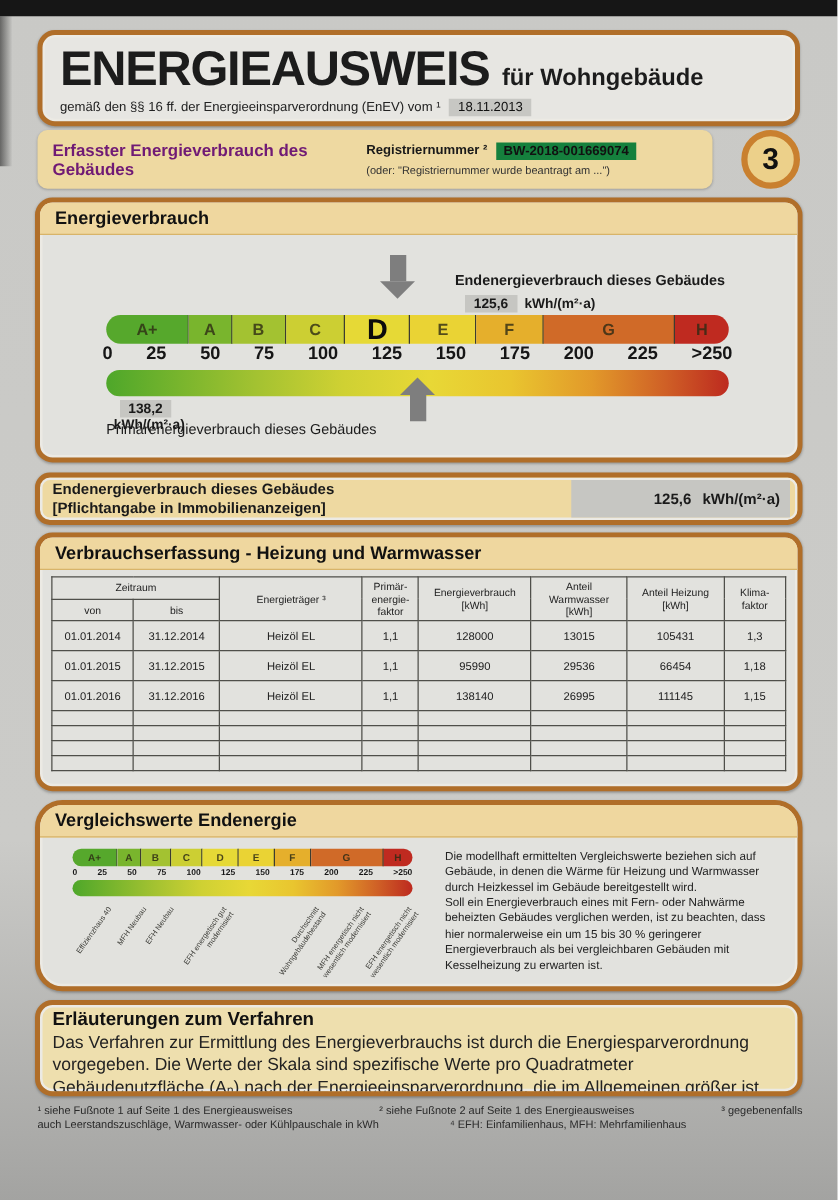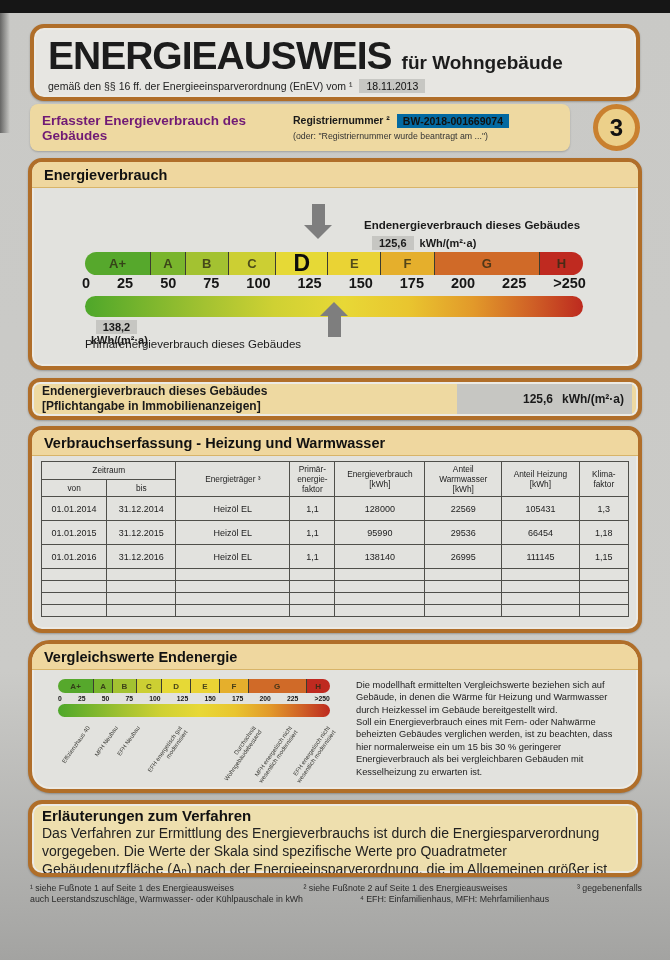--- a/index.html
+++ b/index.html
@@ -26,21 +26,21 @@
   .lawline { padding:1px 14px; font-size:10.5px; color:#222; display:flex; align-items:center; }
   .graychip { background:#c7c7c3; padding:1px 7px; margin-left:7px; color:#111; }
 
   
   .bannerrow { position:absolute; left:30px; top:104px; width:610px; height:47px; display:flex; align-items:center; }
   .bannerbox { width:540px; height:47px; background:#eed9a1; border-radius:8px;
     box-shadow:0 1px 2px rgba(0,0,0,.2); display:flex; align-items:center; padding:0 12px; }
   .bannertitle { font-weight:bold; font-size:13.5px; flex:1; color:#701a75; }
   .regblock { width:265px; }
   .regline { display:flex; align-items:flex-start; font-size:10.5px; font-weight:bold; }
-  .regval { background:#0369a1; padding:1px 6px; margin-left:7px; color:#111; }
+  .regval { background:#15803d; padding:1px 6px; margin-left:7px; color:#111; }
   .regnote { font-size:8.8px; font-weight:normal; margin-top:3px; color:#333; }
   .pagecircle { width:47px; height:47px; margin-left:auto; border-radius:50%;
     border:5px solid #c9802f; background:#ecd08a; display:flex; align-items:center; justify-content:center;
     font-size:24px; font-weight:bold; color:#111; }
 
   
   .ebox { left:28px; top:158px; width:614px; height:212px; }
   .econtent { position:relative; width:100%; height:178px; }
   .arrow-down { position:absolute; width:28px; }
   .arrow-down .shaft { width:13px; height:21px; background:#7e7e7e; margin:0 auto; }
@@ -252,21 +252,21 @@
     <tr>
       <th>von</th>
       <th>bis</th>
     </tr>
     <tr>
       <td>01.01.2014</td>
       <td>31.12.2014</td>
       <td>Heizöl EL</td>
       <td>1,1</td>
       <td>128000</td>
-      <td>22569</td>
+      <td>13015</td>
       <td>105431</td>
       <td>1,3</td>
     </tr>
     <tr>
       <td>01.01.2015</td>
       <td>31.12.2015</td>
       <td>Heizöl EL</td>
       <td>1,1</td>
       <td>95990</td>
       <td>29536</td>

